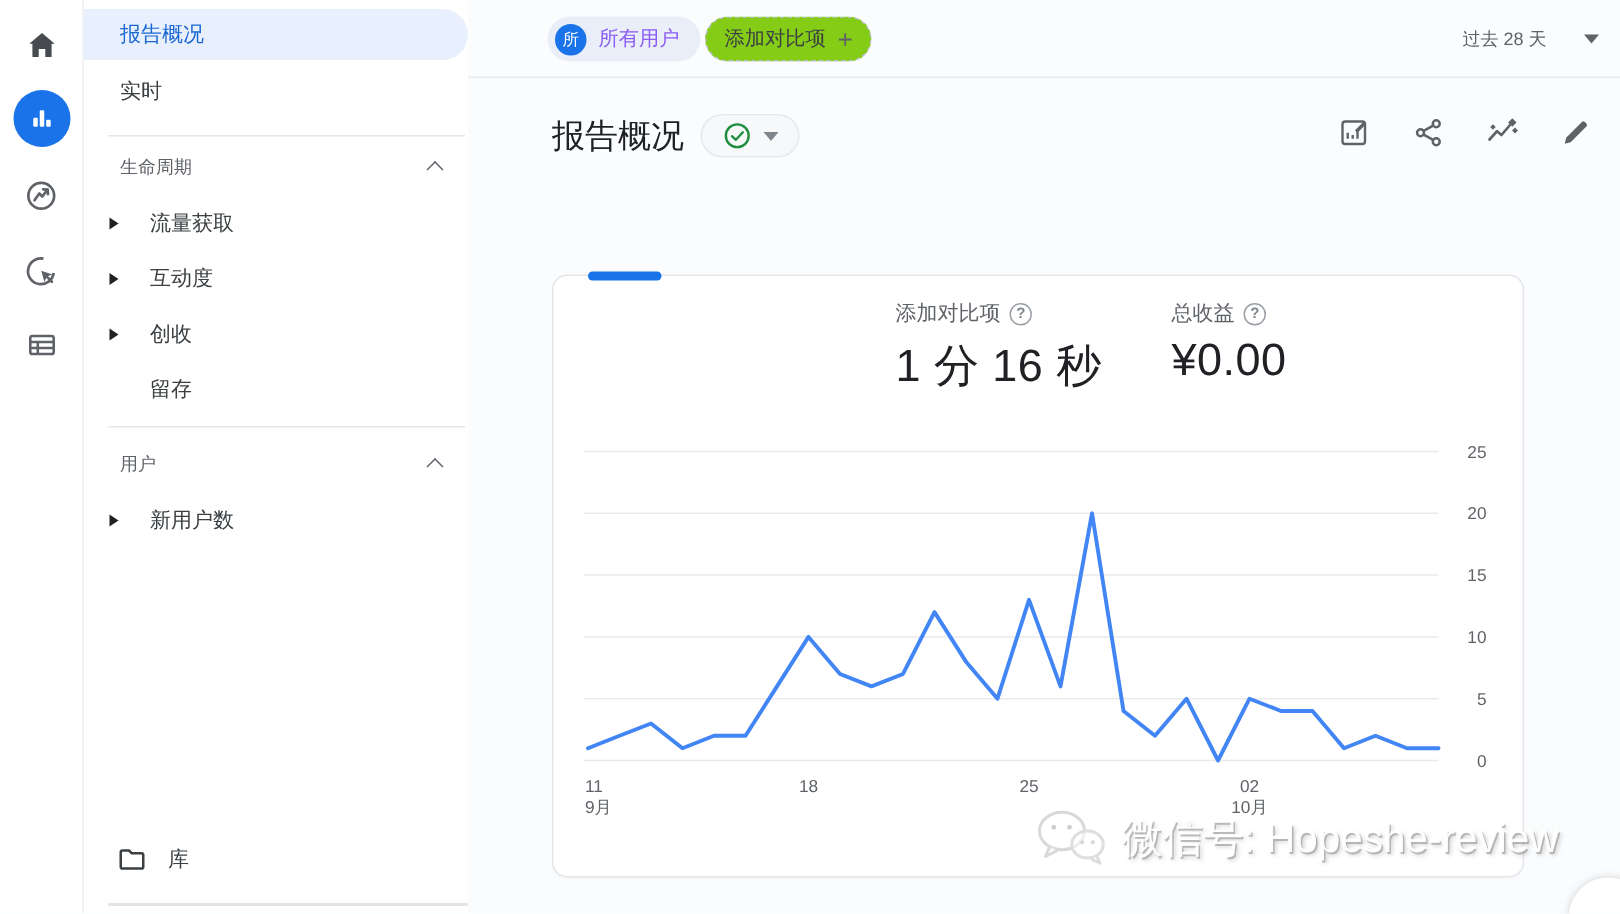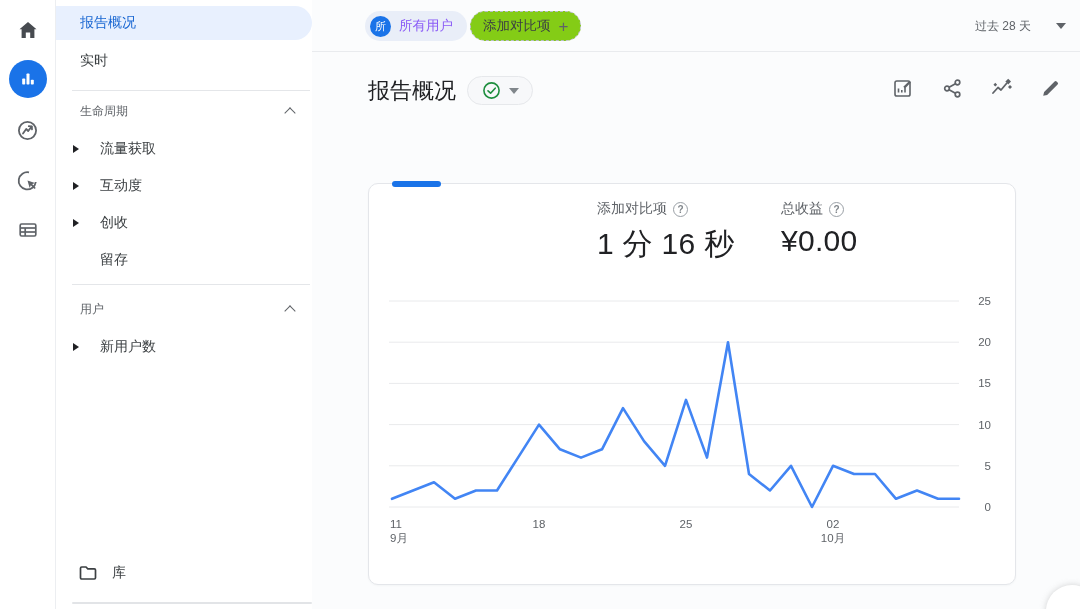--- a/index.html
+++ b/index.html
@@ -266,16 +266,29 @@
             <text x="21" y="244" text-anchor="start" font-size="11.5" fill="#5f6368">11</text>
             <text x="21" y="258" text-anchor="start" font-size="11.5" fill="#5f6368">9月</text>
             <text x="170" y="244" text-anchor="middle" font-size="11.5" fill="#5f6368">18</text>
             <text x="317" y="244" text-anchor="middle" font-size="11.5" fill="#5f6368">25</text>
             <text x="464" y="244" text-anchor="middle" font-size="11.5" fill="#5f6368">02</text>
             <text x="464" y="258" text-anchor="middle" font-size="11.5" fill="#5f6368">10月</text>
           </svg>
       </div>
     </div>
 
+    <div class="watermark">
+      <svg width="48" height="42" viewBox="0 0 48 42" fill="none">
+        <ellipse cx="18" cy="16" rx="15" ry="12.5" stroke="#d9d9d9" stroke-width="2" fill="rgba(255,255,255,0.55)"></ellipse>
+        <path d="M10 26 L7 33 L15 29" stroke="#d9d9d9" stroke-width="2" fill="rgba(255,255,255,0.55)" stroke-linejoin="round"></path>
+        <circle cx="12.5" cy="13.5" r="1.6" fill="#cfcfcf"></circle>
+          <circle cx="23" cy="13.5" r="1.6" fill="#cfcfcf"></circle>
+        <ellipse cx="35" cy="25" rx="10.5" ry="9" stroke="#dedede" stroke-width="2" fill="rgba(255,255,255,0.55)"></ellipse>
+        <path d="M41 32.5 L43.5 37.5 L37.5 34.8" stroke="#dedede" stroke-width="2" fill="rgba(255,255,255,0.55)" stroke-linejoin="round"></path>
+        <circle cx="31.5" cy="23.5" r="1.3" fill="#d6d6d6"></circle>
+          <circle cx="38.5" cy="23.5" r="1.3" fill="#d6d6d6"></circle>
+      </svg>
+      <span class="wm-text">微信号: Hopeshe-review</span>
+    </div>
     <div class="corner-circle"></div>
 
   </div>
 </div>
 
 </body></html>

